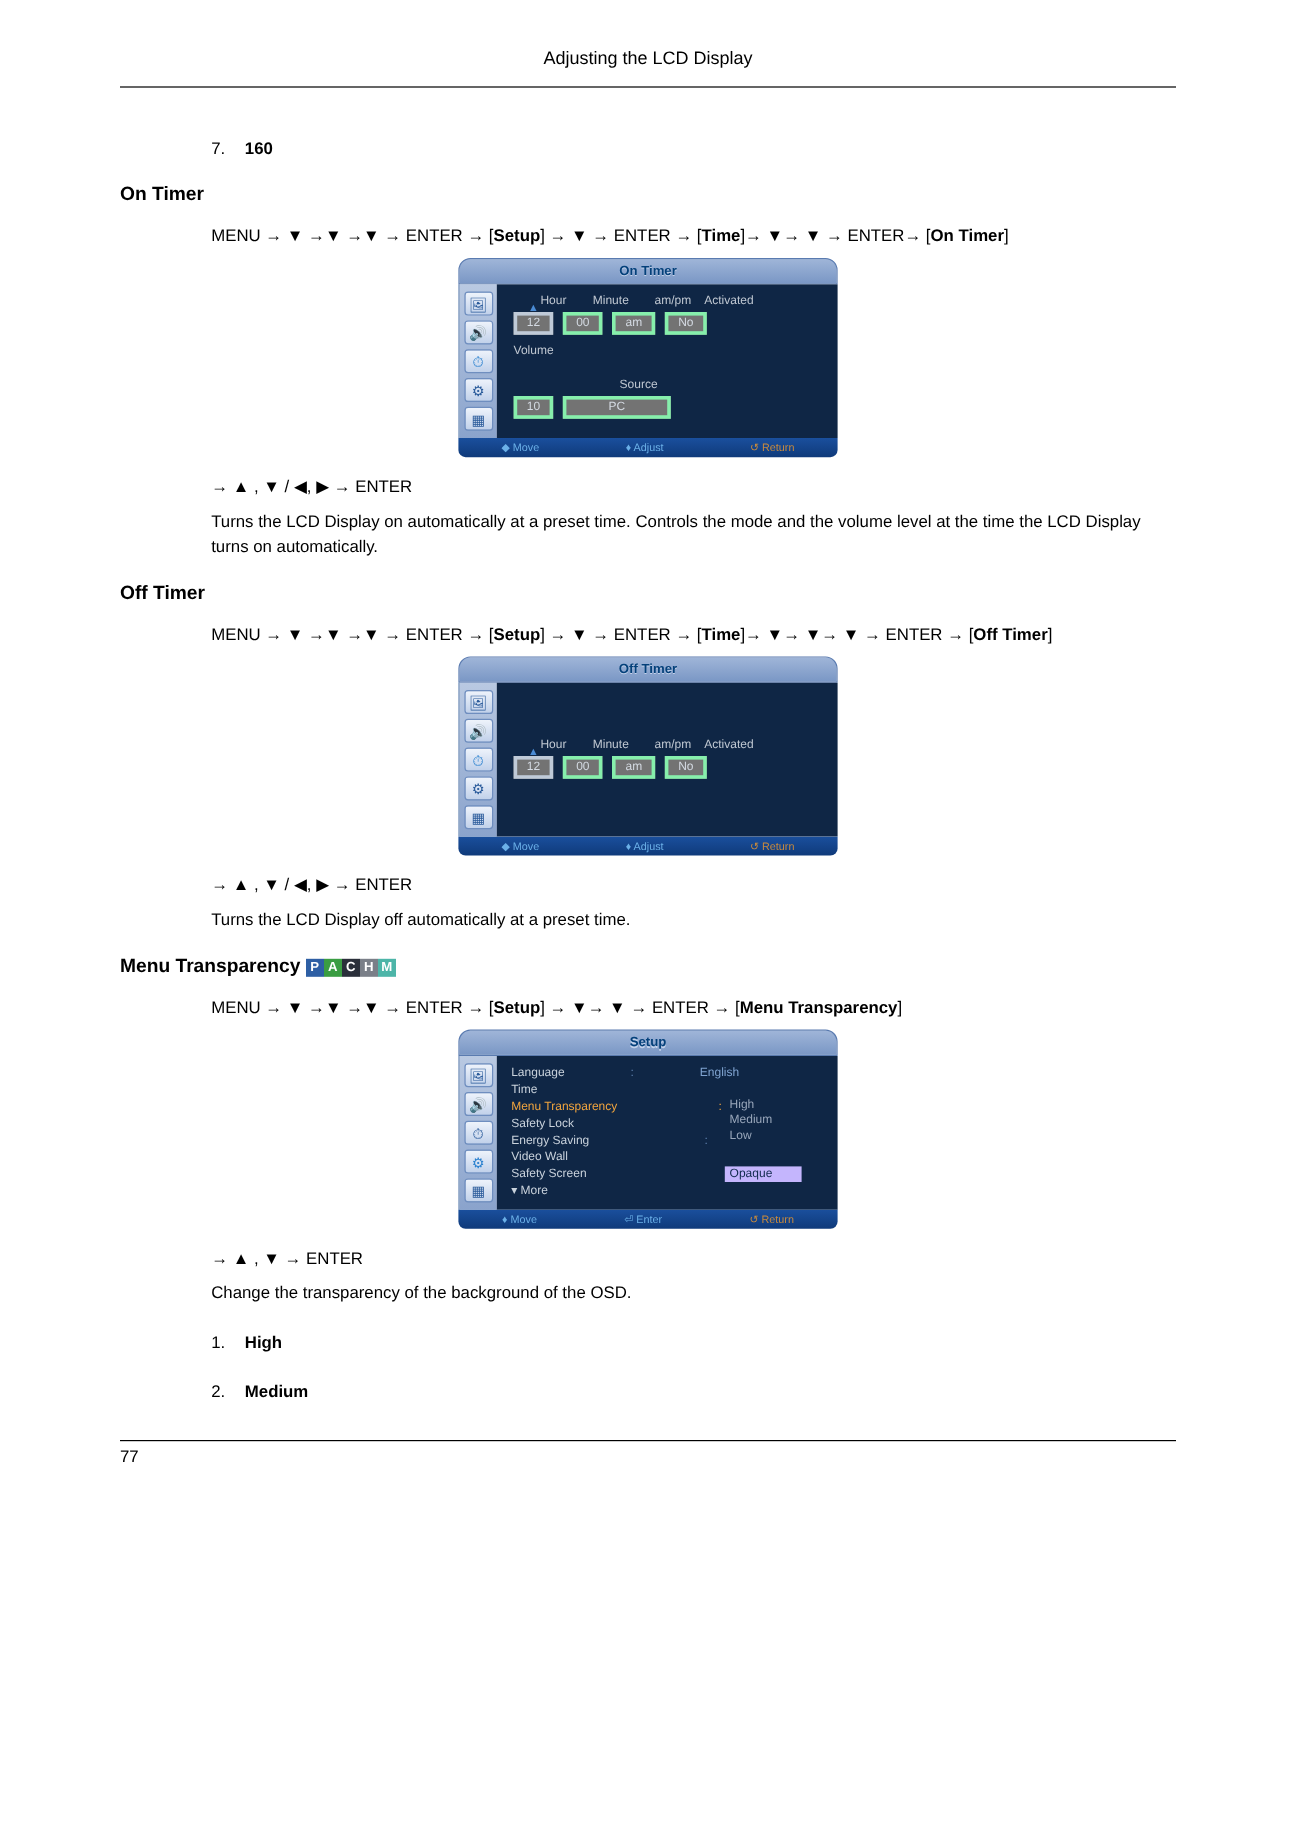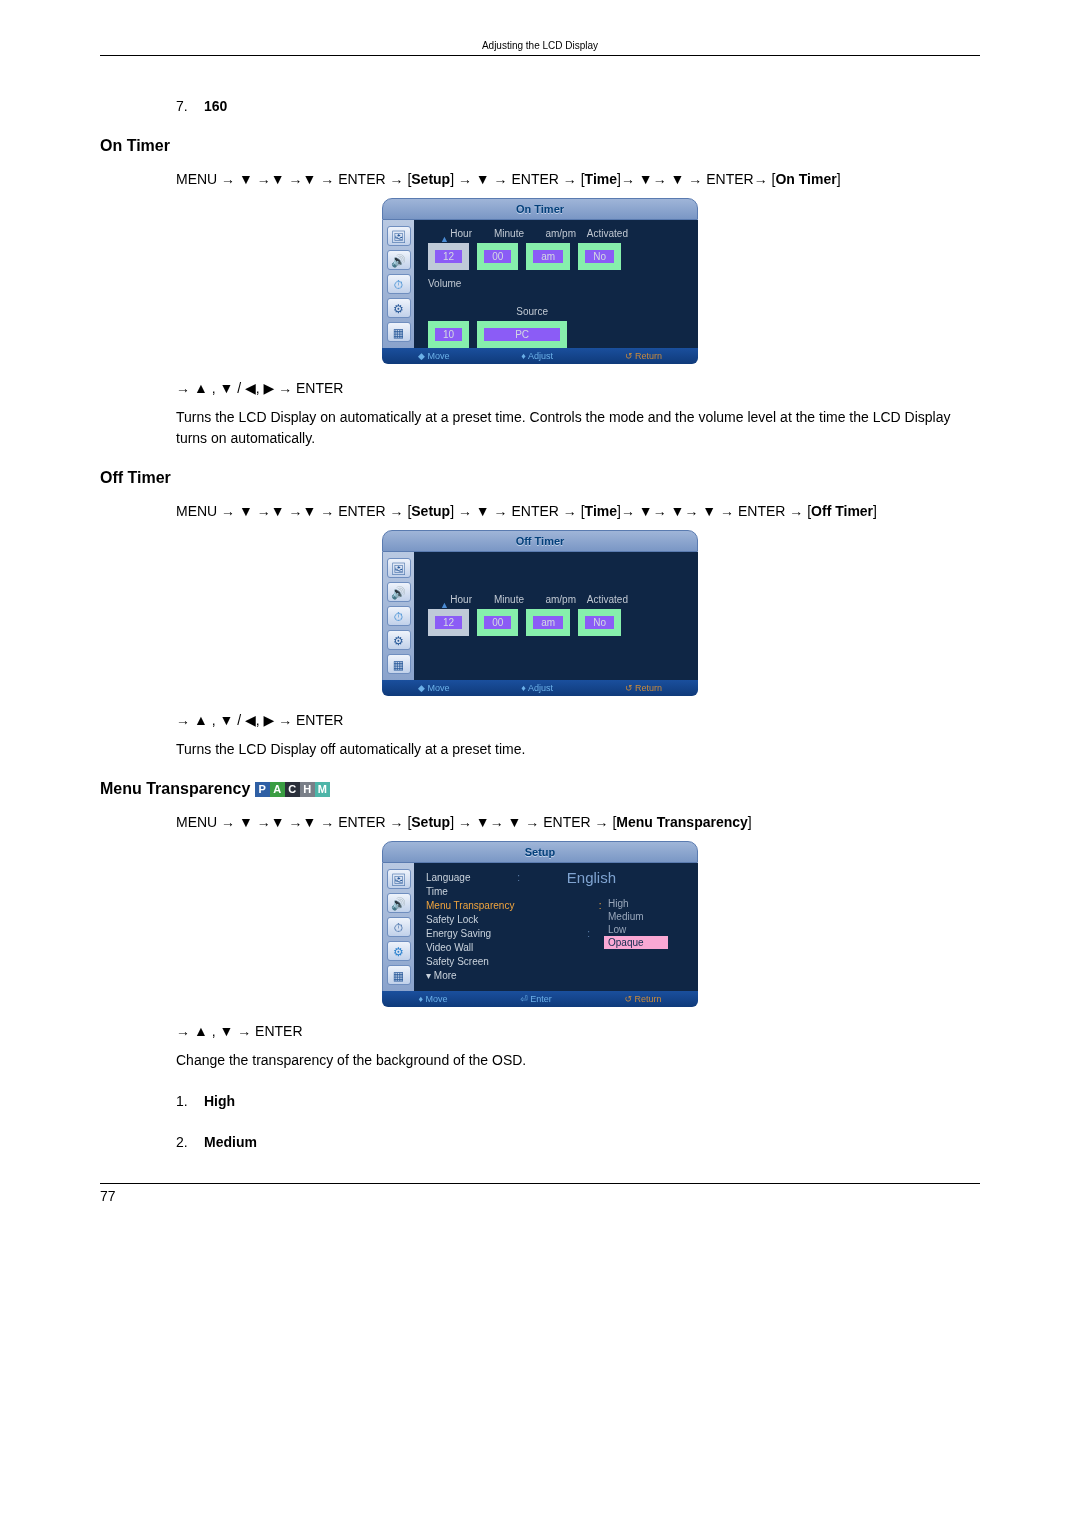--- a/index.html
+++ b/index.html
@@ -11,23 +11,23 @@
       font-family: Arial, Helvetica, sans-serif;
       font-size: 14px;
       color: #000;
       background: #fff;
       width: 1080px;
       padding: 40px 100px 30px 100px;
     }
     .page-header {
       text-align: center;
       border-bottom: 1px solid #000;
-      padding-bottom: 4px;
+      padding-bottom: 15px;
       margin-bottom: 40px;
-      font-size: 10px;
+      font-size: 15px;
     }
     .content-block {
       margin-left: 76px;
       margin-bottom: 20px;
       line-height: 1.5;
     }
     .list-item {
       margin-left: 0;
       margin-bottom: 10px;
     }
@@ -102,22 +102,22 @@
       font-size: 11px;
     }
     .osd-row {
       display: flex;
       gap: 8px;
       margin-bottom: 2px;
     }
     .osd-row .lbl { width: 44px; text-align: right; font-size:10px; }
     .osd-row.labels { margin-bottom: 4px; color:#c0c8d2; }
     .osd-valbox {
-      border: 7px solid #86efac;
-      background: #8b5cf6;
+      border: 3px solid #86efac;
+      background: #737373;
       padding: 1px 8px;
       font-size: 10px;
       color: #d4dae2;
       min-width: 32px;
       text-align: center;
     }
     .osd-valbox.sel {
       border-color: #bfcad8;
     }
     .osd-valbox.wide { min-width: 90px; }
@@ -152,24 +152,25 @@
       top: 34px;
       width: 64px;
       font-size: 10px;
     }
     .osd-opt {
       color:#98a6ba;
       padding:0 4px;
       line-height:13px;
     }
     .osd-opt.sel {
-      background:#f9a8d4;
+      background:#c4b5fd;
       color:#102a4d;
-    }
-    .osd-setup-val { color:#7fa3d0; font-size:15px; margin-right: 70px; }
+      margin-top:19px;
+    }
+    .osd-setup-val { color:#7fa3d0; font-size:10px; margin-right: 70px; }
     .osd-dot { color:#5e80ad; margin: 0 8px; }
 
     .mode-badges {
       display: inline-flex;
       gap: 0;
       vertical-align: text-bottom;
     }
     .mode-badge {
       width: 15px;
       height: 15px;

